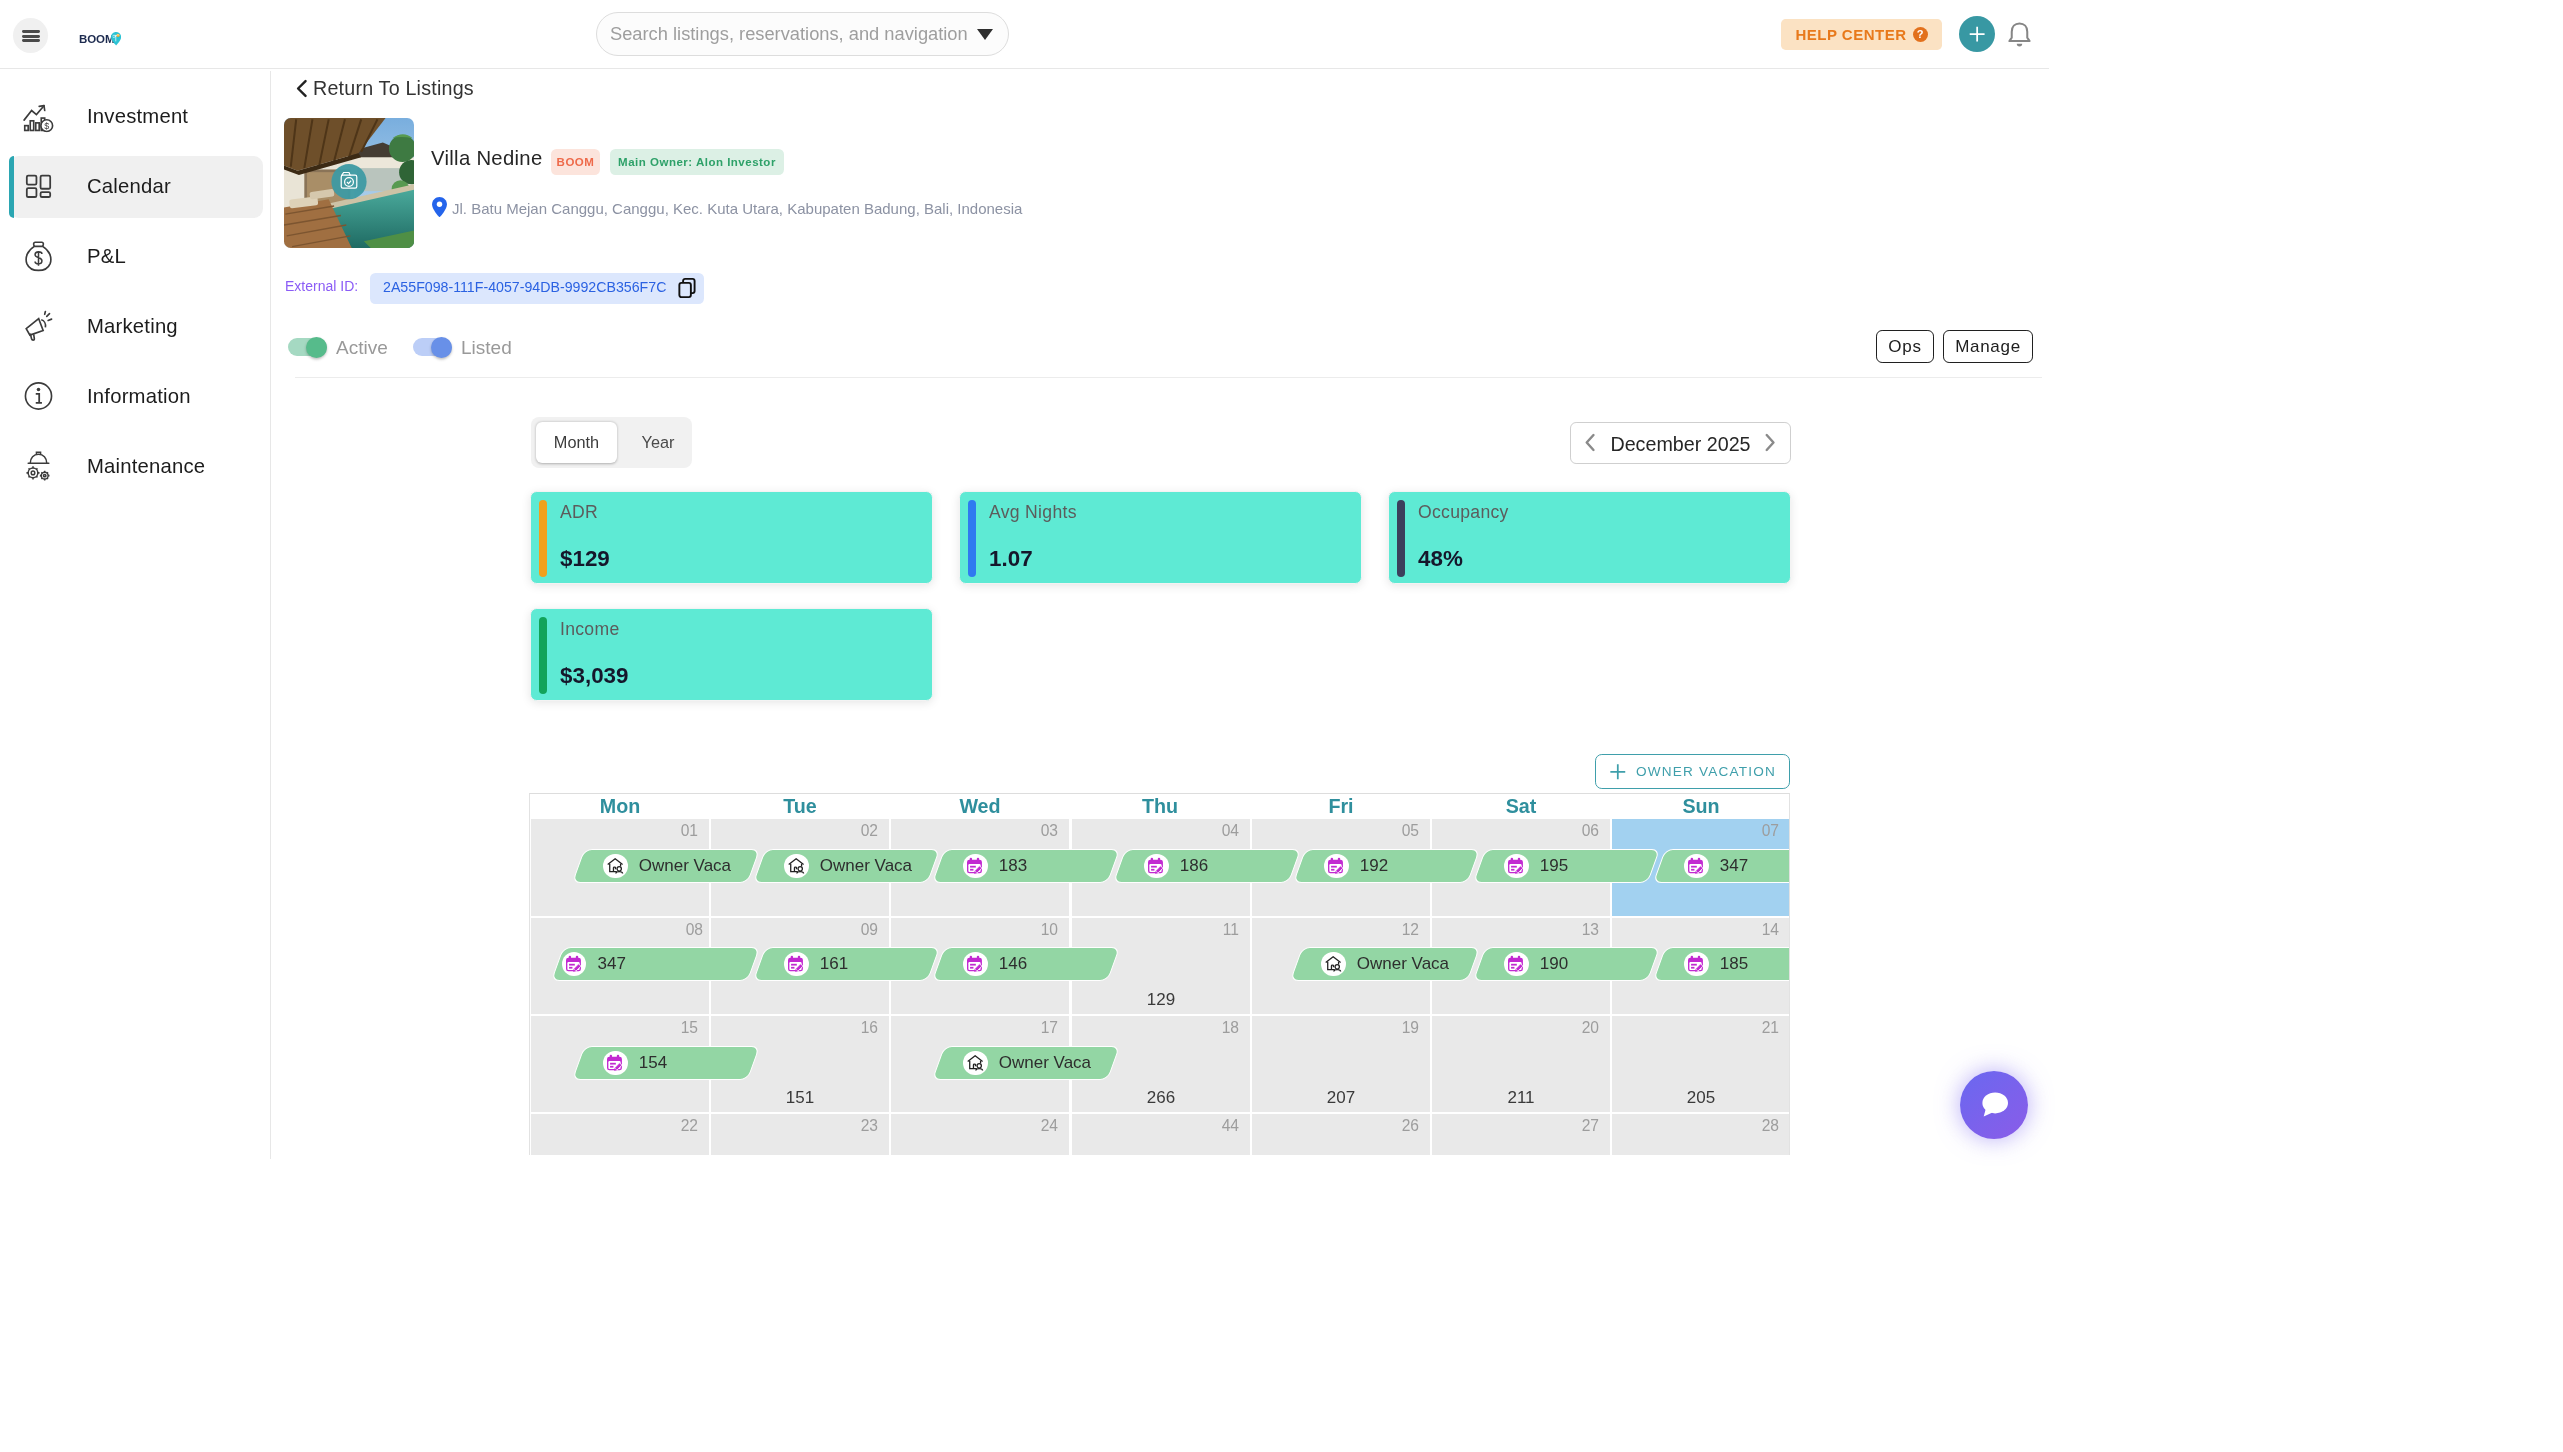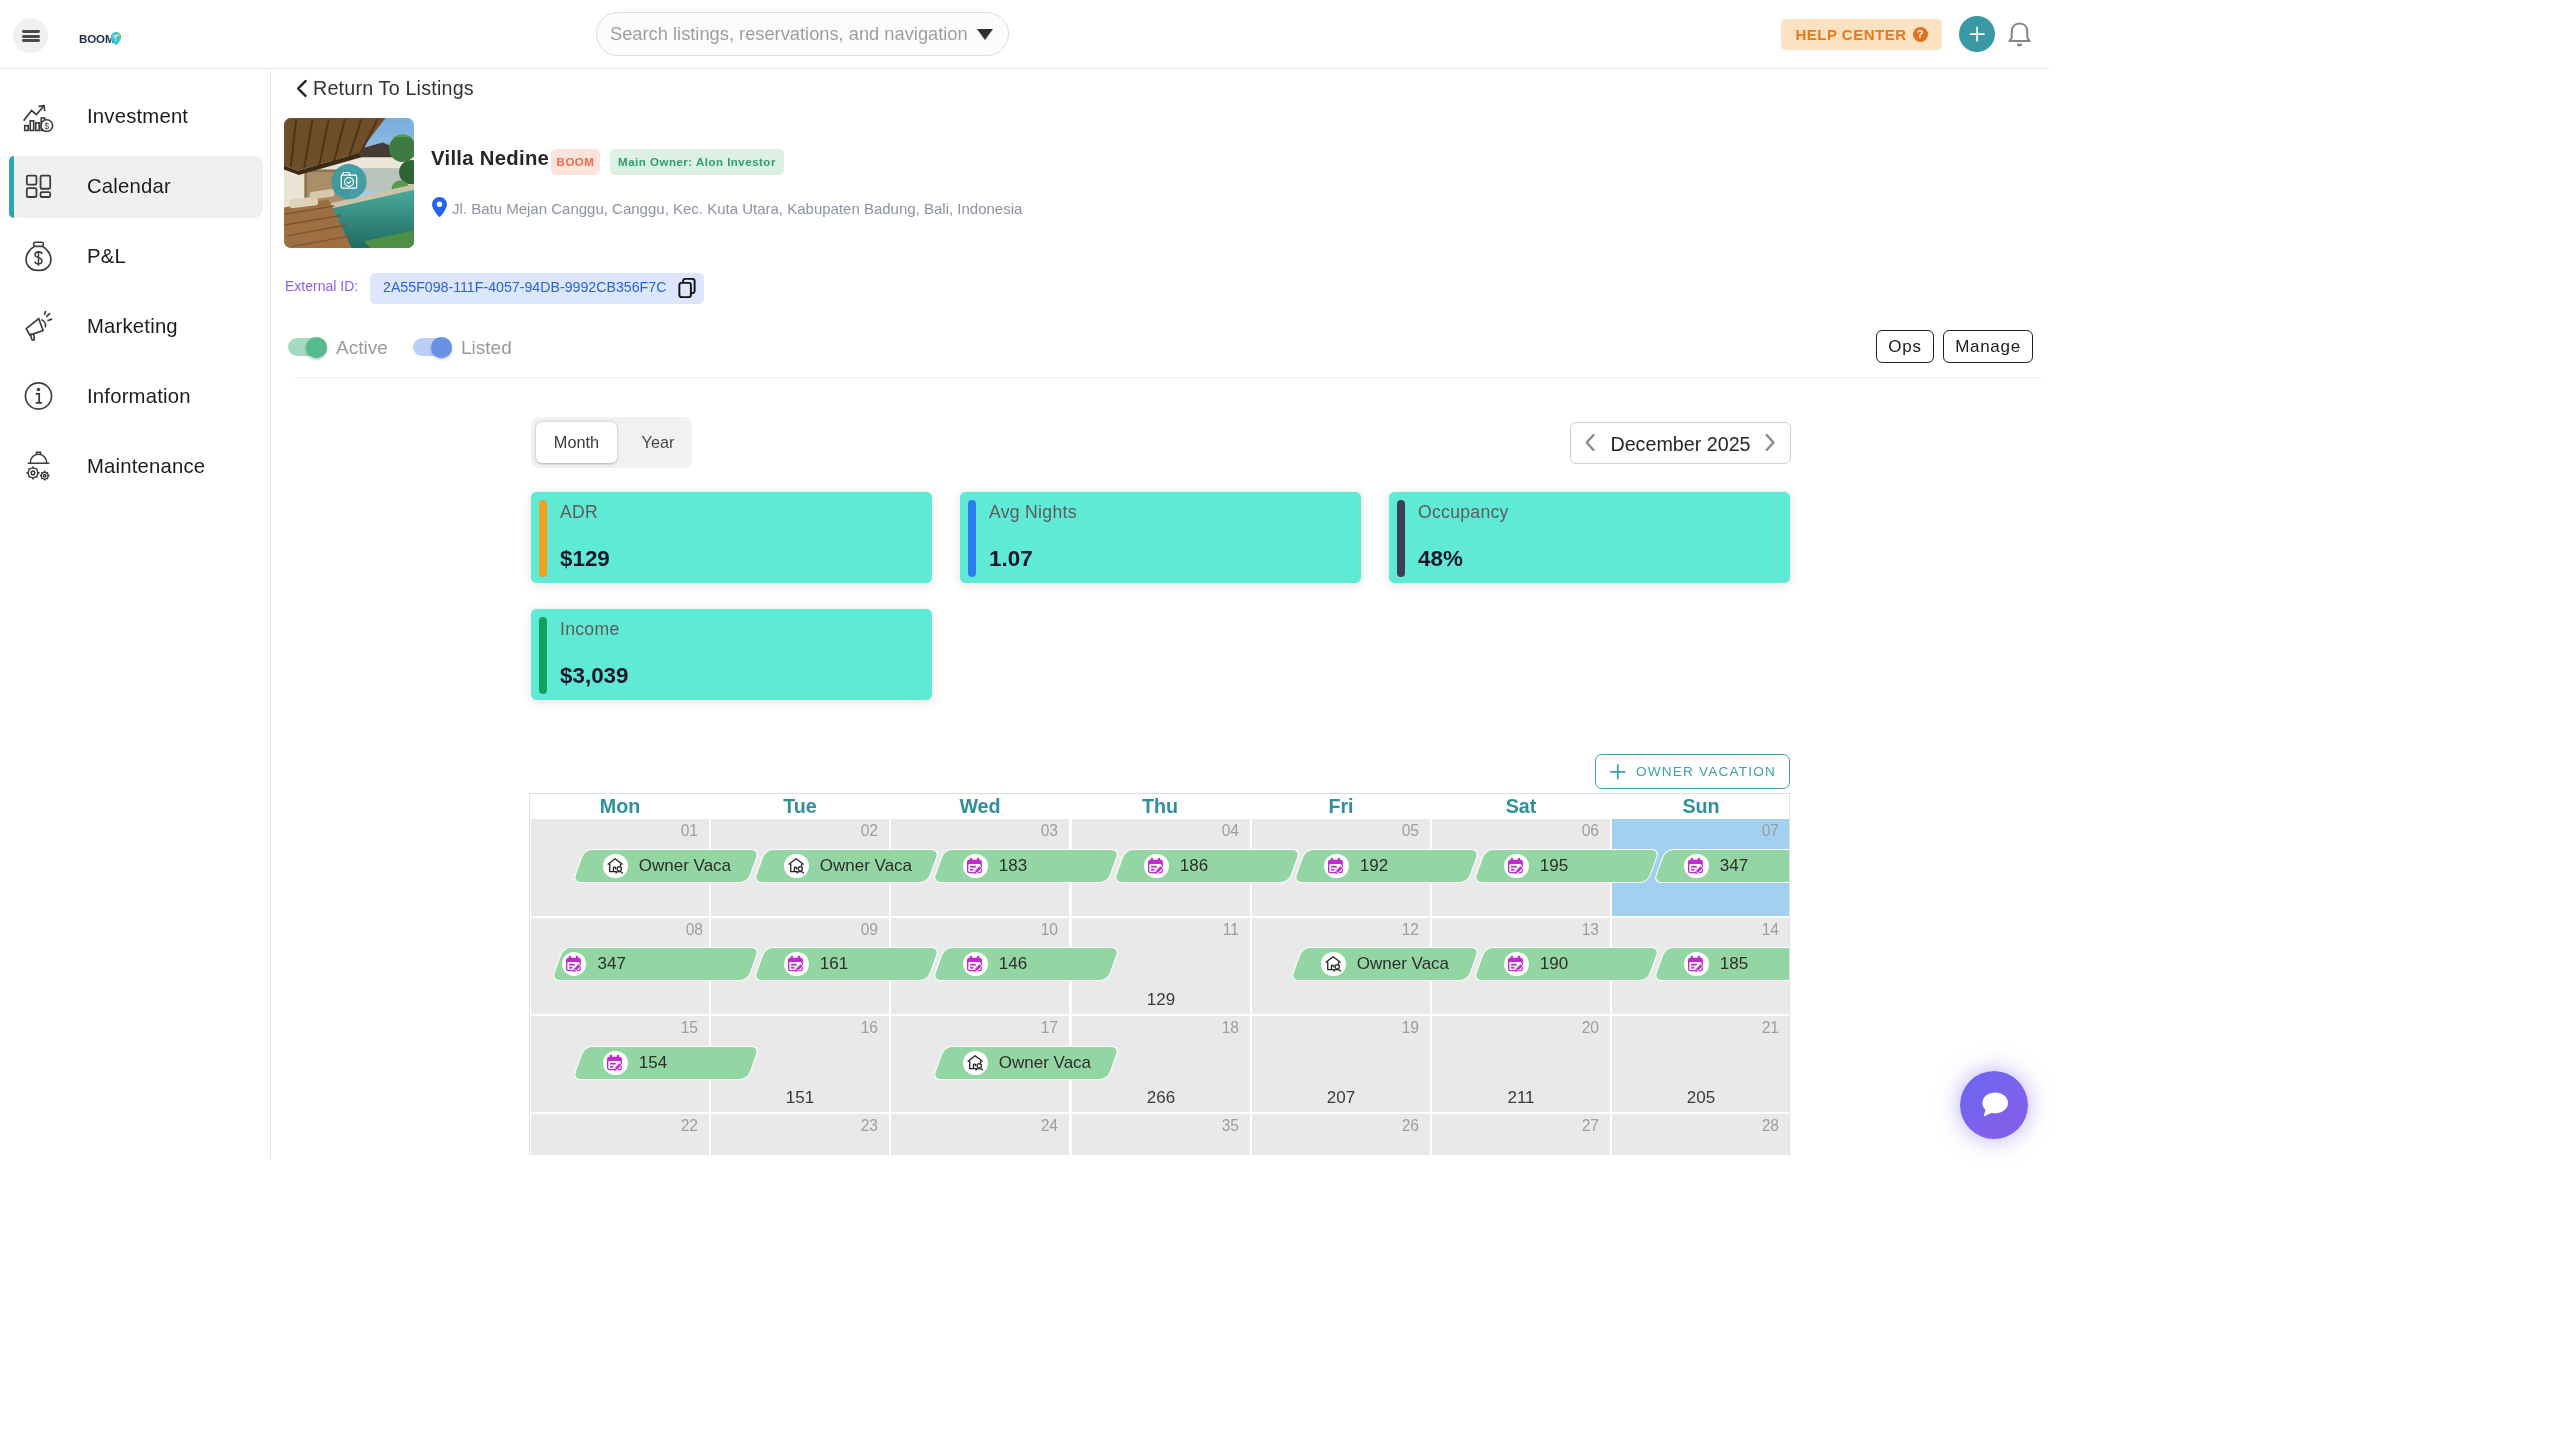--- a/index.html
+++ b/index.html
@@ -163,21 +163,21 @@
  <polygon points="118,182 192,166 192,192 128,192" fill="#4f8f45"></polygon>
  <circle cx="96" cy="94" r="26" fill="#3d9aa3" opacity="0.95"></circle>
  <g fill="none" stroke="#fff" stroke-width="1.8">
   <path d="M85,85 L88,80.5 L96,80.5 L98,85"></path>
   <rect x="84.5" y="84.5" width="23" height="19" rx="2.5"></rect>
   <circle cx="96" cy="94.5" r="6.5"></circle>
   <path d="M93,94.5 L95.4,97 L99,92.5"></path>
  </g>
 </svg>
 </div>
-<div class="ab" style="left:431px;top:147px;font-size:20.3px;font-weight:bold;color:#262626;letter-spacing:0.3px">Villa Nedine</div>
+<div class="ab" style="left:431px;top:147px;font-size:20.3px;font-weight:normal;color:#262626;letter-spacing:0.3px">Villa Nedine</div>
 <div class="badge" style="left:551px;top:149px;width:49px;background:#fce4dc;color:#ee6a4a">BOOM</div>
 <div class="badge" style="left:610px;top:149px;width:174px;background:#dcf0e5;color:#2ea169;font-weight:bold;font-size:11.5px">Main Owner: Alon Investor</div>
 <svg class="ab" style="left:432px;top:197px" width="15" height="20.3" viewBox="0 0 22 30">
  <path d="M11,0 C4.9,0 0,4.9 0,11 C0,18.7 11,30 11,30 S22,18.7 22,11 C22,4.9 17.1,0 11,0 Z" fill="#2464eb"></path>
  <circle cx="11" cy="10.6" r="4" fill="#fff"></circle>
 </svg>
 <div class="ab" style="left:452px;top:200px;font-size:15px;color:#8c92a3">Jl. Batu Mejan Canggu, Canggu, Kec. Kuta Utara, Kabupaten Badung, Bali, Indonesia</div>
 
 <div class="ab" style="left:285px;top:278px;font-size:14px;color:#8b5cf6">External ID:</div>
 <div class="ab" style="left:370px;top:273px;width:334px;height:31px;background:#dce7fd;border-radius:5.4px"></div>
@@ -289,21 +289,21 @@
 <div class="dn" style="left:902px;top:225px;width:167px;text-align:right">20</div>
 <div class="cell" style="left:1082px;top:222px;width:178px;height:96px;background:#e9e9e9"></div>
 <div class="dn" style="left:1082px;top:225px;width:167px;text-align:right">21</div>
 <div class="cell" style="left:1px;top:320px;width:178px;height:42px;background:#e9e9e9"></div>
 <div class="dn" style="left:1px;top:323px;width:167px;text-align:right">22</div>
 <div class="cell" style="left:181px;top:320px;width:178px;height:42px;background:#e9e9e9"></div>
 <div class="dn" style="left:181px;top:323px;width:167px;text-align:right">23</div>
 <div class="cell" style="left:361px;top:320px;width:178px;height:42px;background:#e9e9e9"></div>
 <div class="dn" style="left:361px;top:323px;width:167px;text-align:right">24</div>
 <div class="cell" style="left:542px;top:320px;width:178px;height:42px;background:#e9e9e9"></div>
-<div class="dn" style="left:542px;top:323px;width:167px;text-align:right">35</div>
+<div class="dn" style="left:542px;top:323px;width:167px;text-align:right">44</div>
 <div class="cell" style="left:722px;top:320px;width:178px;height:42px;background:#e9e9e9"></div>
 <div class="dn" style="left:722px;top:323px;width:167px;text-align:right">26</div>
 <div class="cell" style="left:902px;top:320px;width:178px;height:42px;background:#e9e9e9"></div>
 <div class="dn" style="left:902px;top:323px;width:167px;text-align:right">27</div>
 <div class="cell" style="left:1082px;top:320px;width:178px;height:42px;background:#e9e9e9"></div>
 <div class="dn" style="left:1082px;top:323px;width:167px;text-align:right">28</div>
 <div class="price" style="left:631px;top:196px">129</div>
 <div class="price" style="left:270px;top:294px">151</div>
 <div class="price" style="left:631px;top:294px">266</div>
 <div class="price" style="left:811px;top:294px">207</div>

